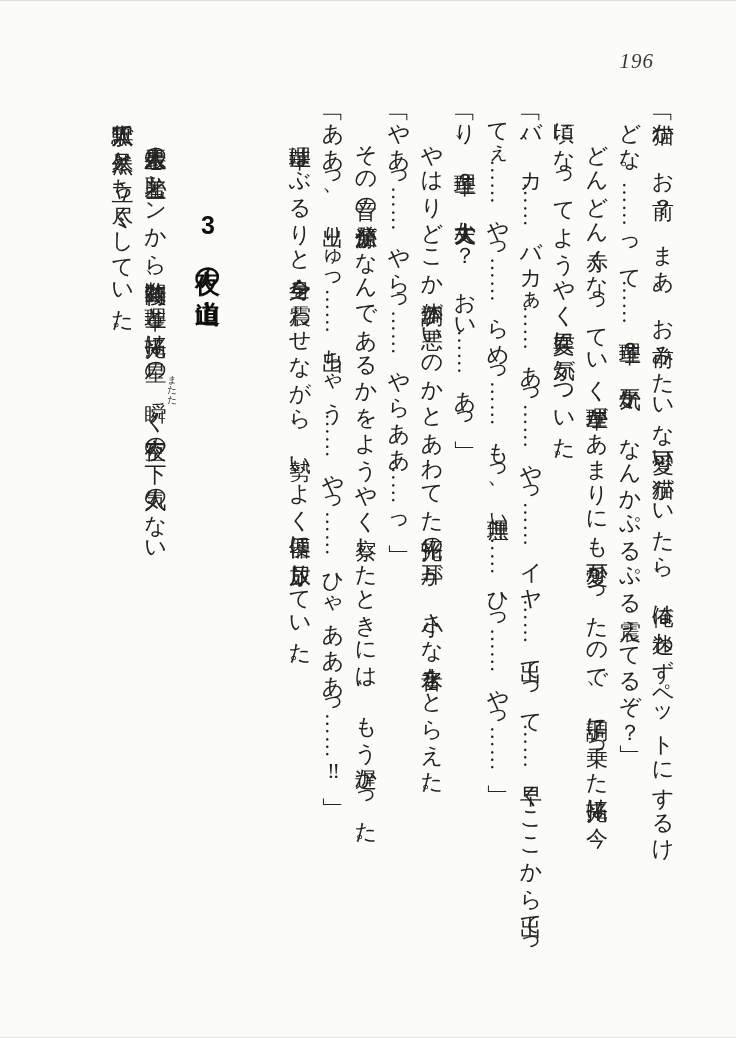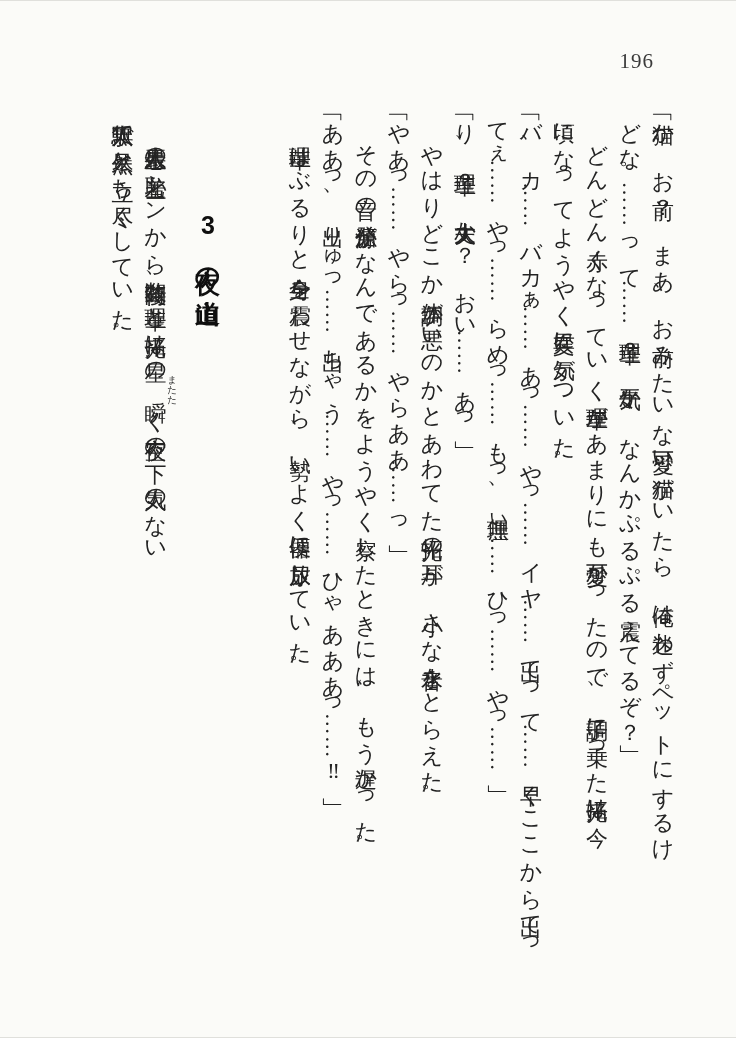--- a/index.html
+++ b/index.html
@@ -15,20 +15,21 @@
     border-bottom: 1px solid #e0e0dc;
     font-family: "Liberation Serif", "DejaVu Serif", serif;
   }
 
   
   .page-number {
     position: absolute;
     top: 48px;
     right: 82px;
     font-size: 21px;
+    font-style: italic;
     letter-spacing: 1px;
     color: #3a3a3a;
   }
 
   
   .text-block {
     position: absolute;
     top: 106px;
     right: 56px;
     height: 905px;

